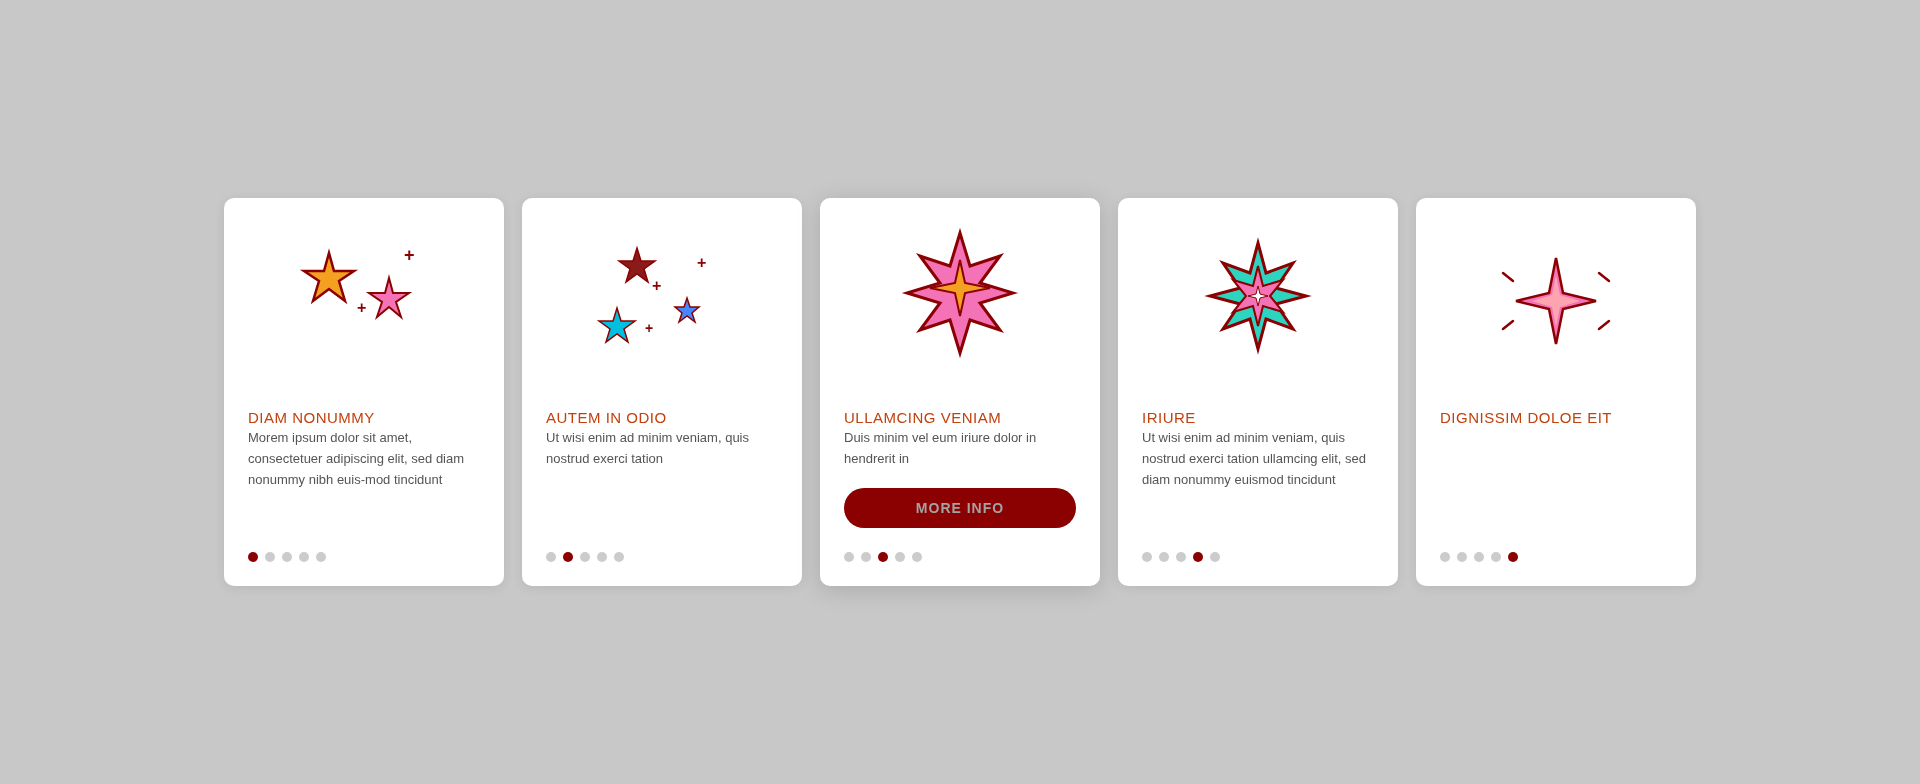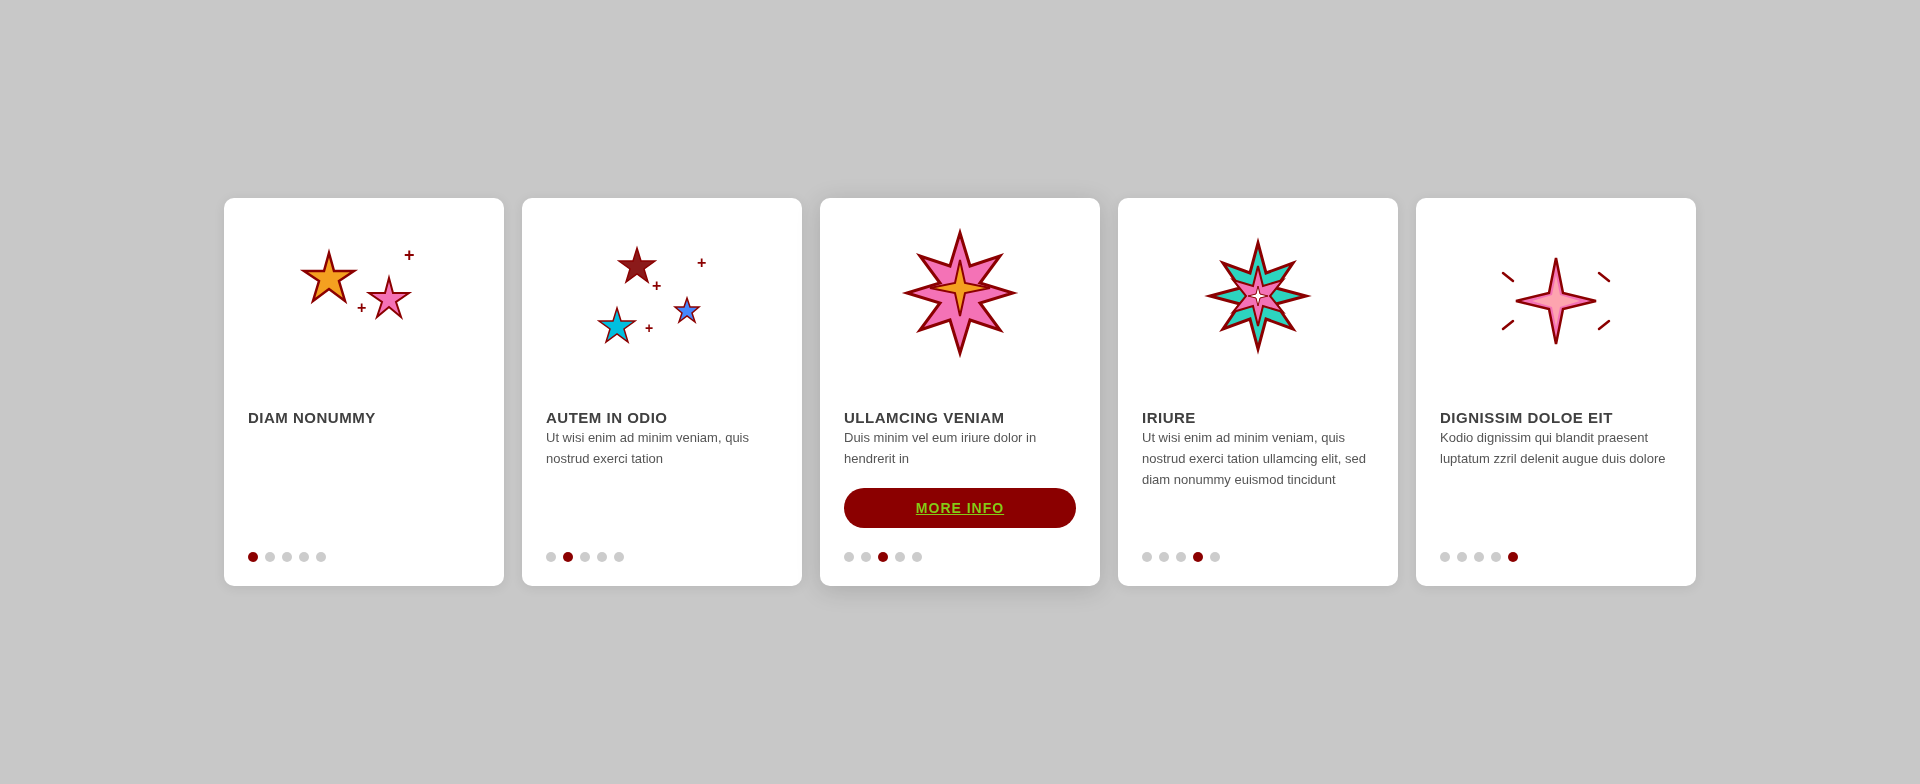--- a/index.html
+++ b/index.html
@@ -34,47 +34,46 @@
     .card-icon {
       width: 100%;
       height: 160px;
       display: flex;
       align-items: center;
       justify-content: center;
       margin-bottom: 20px;
     }
     .card-title {
       font-size: 15px;
-      font-weight: 700;
-      color: #404040;
+      font-weight: 400;
+      color: #c2410c;
       text-transform: uppercase;
       letter-spacing: 0.5px;
       line-height: 1.3;
     }
     .card-text {
       font-size: 13px;
       color: #555;
       line-height: 1.6;
       flex: 1;
       margin-bottom: 18px;
     }
     .more-info-btn {
       background: #8b0000;
-      color: #84cc16;
+      color: #a3a3a3;
       border: none;
       border-radius: 25px;
       padding: 12px 0;
       width: 100%;
       font-size: 14px;
       font-weight: 700;
       letter-spacing: 1px;
       cursor: pointer;
       margin-bottom: 16px;
       text-transform: uppercase;
-      text-decoration: underline;
     }
     .dots {
       display: flex;
       gap: 7px;
       margin-top: auto;
       padding-top: 8px;
     }
     .dot {
       width: 10px;
       height: 10px;
@@ -97,20 +96,21 @@
 
         <polygon points="30,10 35,28 55,28 40,38 46,58 30,46 14,58 20,38 5,28 25,28" fill="#F4A020" stroke="#8b0000" stroke-width="2.5"></polygon>
 
         <polygon points="90,35 94,50 110,50 97,59 102,74 90,64 78,74 83,59 70,50 86,50" fill="#F472B6" stroke="#8b0000" stroke-width="2"></polygon>
 
         <text x="105" y="18" font-size="18" fill="#8b0000" font-weight="bold">+</text>
         <text x="58" y="70" font-size="16" fill="#8b0000" font-weight="bold">+</text>
       </svg>
     </div>
     <div class="card-title">DIAM NONUMMY</div>
+    <div class="card-text">Morem ipsum dolor sit amet, consectetuer adipiscing elit, sed diam nonummy nibh euis-mod tincidunt</div>
     <div class="dots">
       <div class="dot active"></div>
       <div class="dot"></div>
       <div class="dot"></div>
       <div class="dot"></div>
       <div class="dot"></div>
     </div>
   </div>
 
   <div class="card">
@@ -190,21 +190,20 @@
 
         <polygon points="65,32 69,52 89,58 69,64 65,84 61,64 41,58 61,52" fill="#fda4af" stroke="none"></polygon>
 
         <line x1="12" y1="30" x2="22" y2="38" stroke="#8b0000" stroke-width="2.5" stroke-linecap="round"></line>
         <line x1="108" y1="30" x2="118" y2="38" stroke="#8b0000" stroke-width="2.5" stroke-linecap="round"></line>
         <line x1="12" y1="86" x2="22" y2="78" stroke="#8b0000" stroke-width="2.5" stroke-linecap="round"></line>
         <line x1="108" y1="86" x2="118" y2="78" stroke="#8b0000" stroke-width="2.5" stroke-linecap="round"></line>
       </svg>
     </div>
     <div class="card-title">DIGNISSIM DOLOE EIT</div>
-    <div class="card-text">Kodio dignissim qui blandit praesent luptatum zzril delenit augue duis dolore</div>
     <div class="dots">
       <div class="dot"></div>
       <div class="dot"></div>
       <div class="dot"></div>
       <div class="dot"></div>
       <div class="dot active"></div>
     </div>
   </div>
 
 </div>

